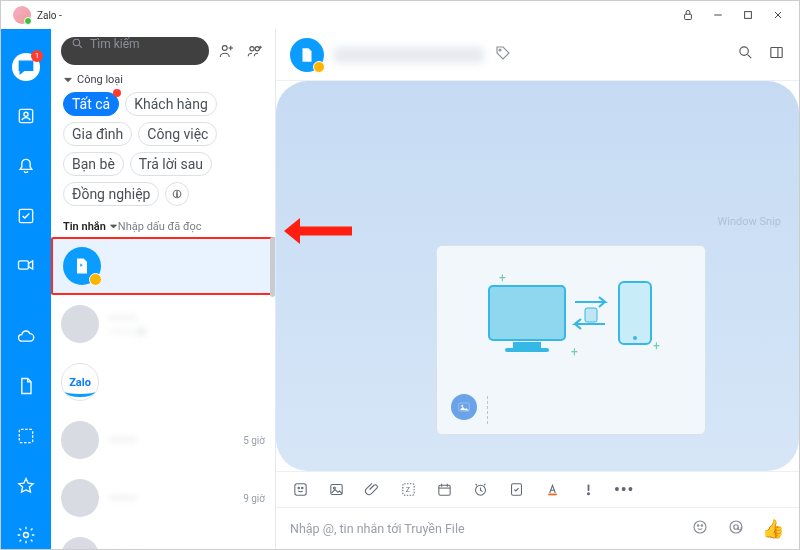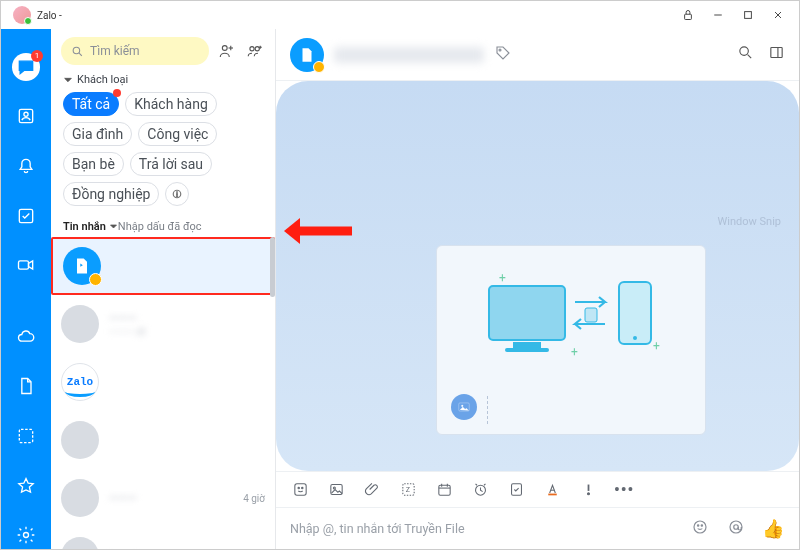--- a/index.html
+++ b/index.html
@@ -21,21 +21,21 @@
   .rail .ritem { width:28px; height:28px; display:flex; align-items:center; justify-content:center; position:relative; border-radius:50%; }
   .rail .ritem.active { background:#fff; }
   .rail .ritem.active svg { stroke:#0090ff; fill:#0090ff;}
   .rail svg { width:20px; height:20px; stroke:#fff; fill:none; stroke-width:1.6;}
   .rail .spacer { flex:1; }
   .rail .badge { position:absolute; top:-3px; right:-3px; min-width:12px; height:12px; border-radius:6px; background:#ff3b30; color:#fff; font-size:8px; line-height:12px; text-align:center; padding:0 2px;}
 
   
   .list { width:225px; border-right:1px solid #e6e8eb; display:flex; flex-direction:column; min-height:0;}
   .search-row { display:flex; align-items:center; gap:8px; padding:8px 10px;}
-  .search-box { flex:1; background:#fef9c3; border-radius:14px; height:28px; display:flex; align-items:center; padding:0 10px; color:#8a8f98; font-size:12px; gap:6px;}
+  .search-box { flex:1; background:#404040; border-radius:14px; height:28px; display:flex; align-items:flex-start; padding:0 10px; color:#8a8f98; font-size:12px; gap:6px;}
   .search-box svg{width:13px;height:13px;stroke:#8a8f98;fill:none;stroke-width:2;}
   .icon-btn { width:20px;height:20px;display:flex;align-items:center;justify-content:center;}
   .icon-btn svg{width:18px;height:18px;stroke:#555;fill:none;stroke-width:1.5;}
 
   .filters { padding:0 12px 8px 12px; font-size:11px; color:#3a3f47;}
   .filters-head{display:flex;align-items:center;gap:4px;margin-bottom:6px;}
   .filters-head svg{width:10px;height:10px;stroke:#555;fill:#555;}
   .chips { display:flex; flex-wrap:wrap; gap:6px;}
   .chip { border:1px solid #dcdfe5; border-radius:12px; padding:3px 8px; font-size:14px; color:#4a5057; background:#fff; position:relative;}
   .chip.active{ background:#0a7cff; border-color:#0a7cff; color:#fff;}
@@ -43,21 +43,21 @@
   .chip.icononly{padding:2px 5px;display:flex;align-items:center;justify-content:center;}
   .chip.icononly svg{width:12px;height:12px;stroke:#777;fill:none;stroke-width:1.6;}
 
   .msgs-head{display:flex;align-items:center;justify-content:flex-start;padding:6px 12px 4px 12px;font-size:11px;color:#555;}
   .msgs-head .left{font-weight:600;color:#222;display:flex;align-items:center;gap:3px;}
   .msgs-head .left svg{width:9px;height:9px;stroke:#555;fill:#555;}
   .msgs-head .mark{color:#7a7f87;}
 
   .convs{flex:1;overflow:hidden;position:relative;}
   .conv{display:flex;align-items:center;padding:8px 10px;gap:10px;height:58px;}
-  .conv .av{width:38px;height:38px;border-radius:50%;flex-shrink:0;background:#d8dce2;font-family:Liberation Mono, monospace;}
+  .conv .av{width:38px;height:38px;border-radius:50%;flex-shrink:0;background:#d8dce2;}
   .conv .av.fileicon{background:#0a9dff;display:flex;align-items:center;justify-content:center;position:relative;}
   .conv .av.fileicon svg{width:20px;height:20px;fill:#fff;}
   .conv .av.fileicon::after{content:"";position:absolute;right:-1px;bottom:-1px;width:11px;height:11px;border-radius:50%;background:#ffb400;border:1.5px solid #fff;}
   .conv .av.zalo{background:#fff;border:1px solid #e0e4ea;color:#0a7cff;font-weight:700;font-size:11px;display:flex;align-items:center;justify-content:center;position:relative;}
   .conv .av.zalo::after{content:"";position:absolute;left:3px;right:3px;bottom:3px;height:8px;border-bottom:3px solid #0a9dff;border-radius:0 0 50% 50%;}
   .conv .meta{flex:1;min-width:0;}
   .conv .line1{display:flex;justify-content:space-between;align-items:center;font-size:12px;color:#1b1f26;}
   .conv .line1 .nm{font-weight:600;white-space:nowrap;overflow:hidden;text-overflow:ellipsis;}
   .conv .line1 .tm{font-size:10px;color:#9aa0a8;flex-shrink:0;margin-left:6px;}
   .conv .line2{font-size:10.5px;color:#8d929a;white-space:nowrap;overflow:hidden;text-overflow:ellipsis;}
@@ -222,21 +222,21 @@
               <line x1="17" y1="7" x2="21" y2="7"></line>
             </svg>
           </div>
       </div>
 
       <div class="filters">
         <div class="filters-head">
           <svg viewBox="0 0 12 12">
               <path d="M2 4l4 4 4-4z"></path>
             </svg>
-          <span>Khách loại</span>
+          <span>Công loại</span>
         </div>
         <div class="chips">
           <span class="chip active"><span>Tất cả</span><span class="mini-badge"></span></span>
           <span class="chip">Khách hàng</span>
           <span class="chip">Gia đình</span>
           <span class="chip">Công việc</span>
           <span class="chip">Bạn bè</span>
           <span class="chip">Trả lời sau</span>
           <span class="chip">Đồng nghiệp</span>
           <span class="chip icononly">
@@ -288,28 +288,35 @@
               <div class="line2">———  út</div>
             </div>
         </div>
 
         <div class="conv">
           <div class="av zalo">Zalo</div>
         </div>
 
         <div class="conv blur">
           <div class="av"></div>
+          <div class="meta">
+              <div class="line1">
+                <span class="nm">———</span>
+                <span class="tm">5 giờ</span>
+              </div>
+              <div class="line2"></div>
+            </div>
         </div>
 
         <div class="conv blur">
           <div class="av"></div>
           <div class="meta">
               <div class="line1">
                 <span class="nm">———</span>
-                <span class="tm">4 giờ</span>
+                <span class="tm">9 giờ</span>
               </div>
               <div class="line2"></div>
             </div>
         </div>
 
         <div class="conv blur">
           <div class="av"></div>
           <div class="meta">
               <div class="line1">
                 <span class="nm">———</span>

